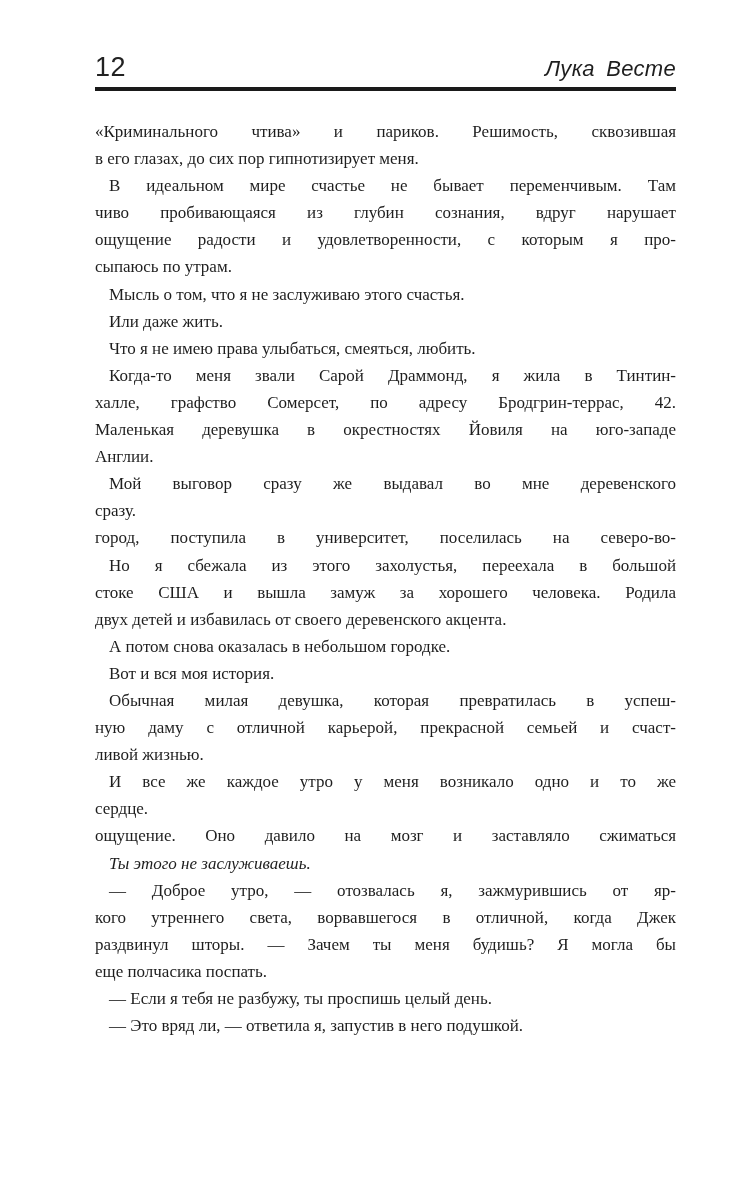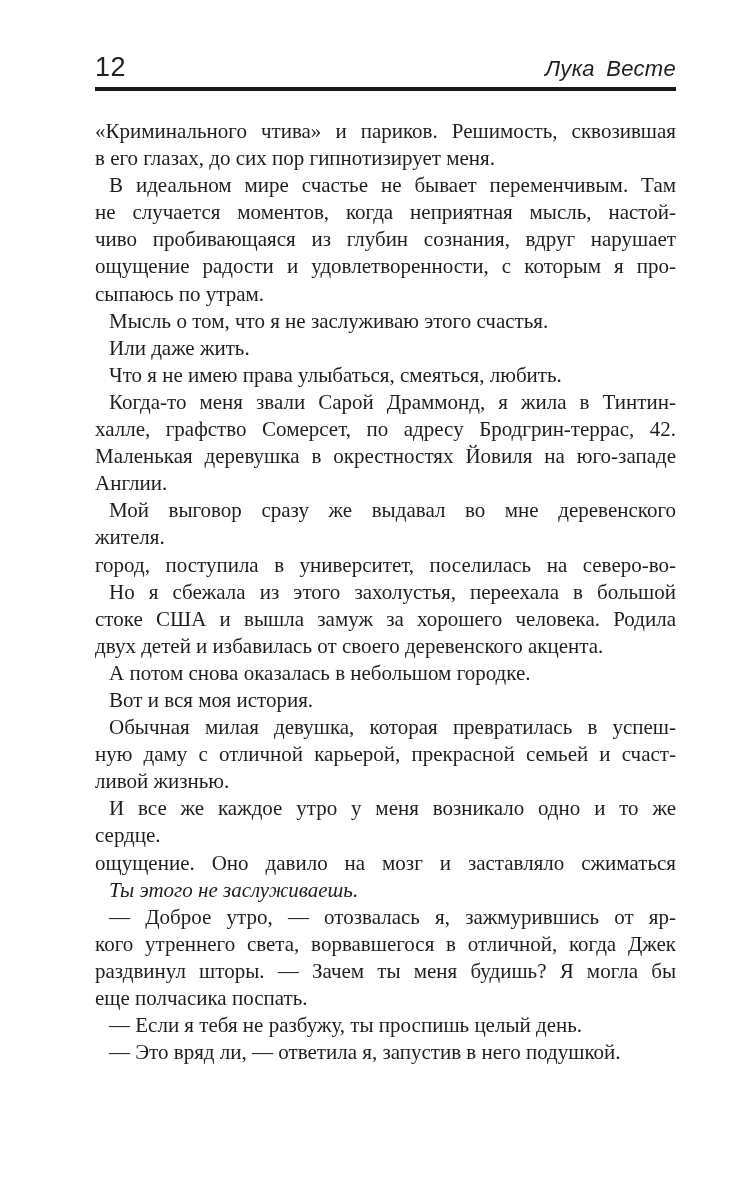--- a/index.html
+++ b/index.html
@@ -42,21 +42,21 @@
     color: #1e1e1e;
     padding-bottom: 1px;
   }
   .rule {
     margin-top: 6px;
     height: 4px;
     background: #1a1a1a;
   }
   .body-text {
     margin-top: 27px;
-    font-size: 21px;
+    font-size: 17px;
     line-height: 27.1px;
   }
   .par { margin: 0; }
   .par.italic { font-style: italic; }
   .par .line {
     text-align: justify;
     text-align-last: justify;
     white-space: normal;
   }
   .par .line.last { text-align-last: left; }
@@ -72,21 +72,20 @@
       <span class="running-title">Лука Весте</span>
     </div>
     <div class="rule"></div>
     <div class="body-text">
         <div class="par">
           <div class="line">«Криминального чтива» и париков. Решимость, сквозившая</div>
           <div class="line last">в его глазах, до сих пор гипнотизирует меня.</div>
         </div>
         <div class="par">
           <div class="line indent">В идеальном мире счастье не бывает переменчивым. Там</div>
-          <div class="line">не случается моментов, когда неприятная мысль, настой-</div>
           <div class="line">чиво пробивающаяся из глубин сознания, вдруг нарушает</div>
           <div class="line">ощущение радости и удовлетворенности, с которым я про-</div>
           <div class="line last">сыпаюсь по утрам.</div>
         </div>
         <div class="par">
           <div class="line last indent">Мысль о том, что я не заслуживаю этого счастья.</div>
         </div>
         <div class="par">
           <div class="line last indent">Или даже жить.</div>
         </div>
@@ -94,21 +93,21 @@
           <div class="line last indent">Что я не имею права улыбаться, смеяться, любить.</div>
         </div>
         <div class="par">
           <div class="line indent">Когда-то меня звали Сарой Драммонд, я жила в Тинтин-</div>
           <div class="line">халле, графство Сомерсет, по адресу Бродгрин-террас, 42.</div>
           <div class="line">Маленькая деревушка в окрестностях Йовиля на юго-западе</div>
           <div class="line last">Англии.</div>
         </div>
         <div class="par">
           <div class="line indent">Мой выговор сразу же выдавал во мне деревенского</div>
-          <div class="line last">жителя.</div>
+          <div class="line last">сразу.</div>
         </div>
         <div class="par">
           <div class="line">город, поступила в университет, поселилась на северо-во-</div>
           <div class="line indent">Но я сбежала из этого захолустья, переехала в большой</div>
           <div class="line">стоке США и вышла замуж за хорошего человека. Родила</div>
           <div class="line last">двух детей и избавилась от своего деревенского акцента.</div>
         </div>
         <div class="par">
           <div class="line last indent">А потом снова оказалась в небольшом городке.</div>
         </div>

